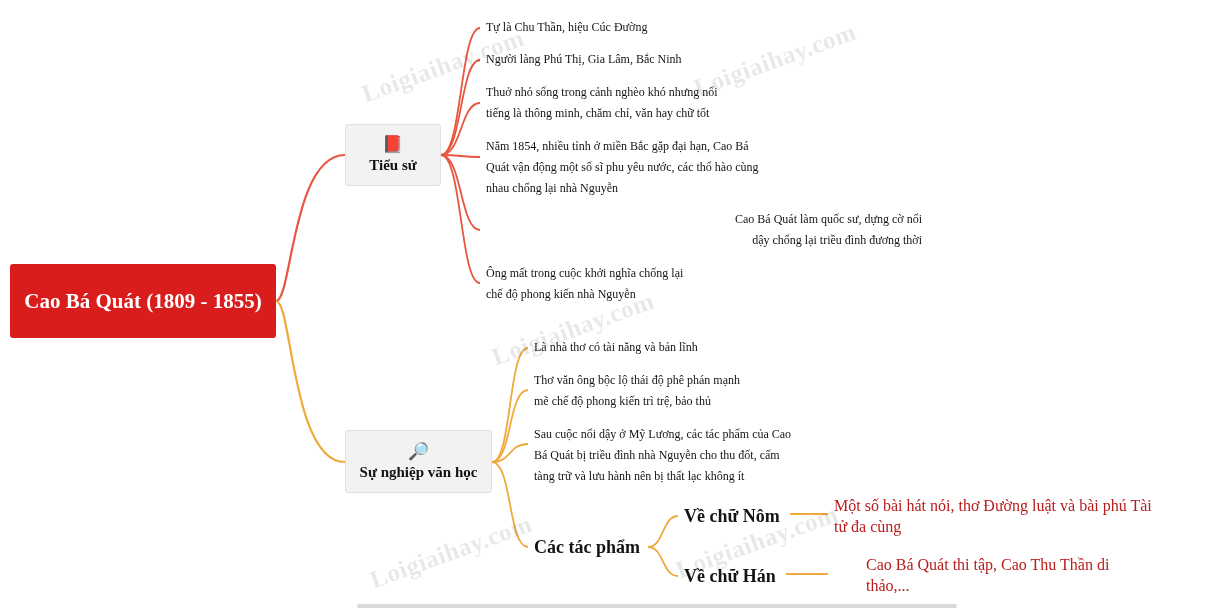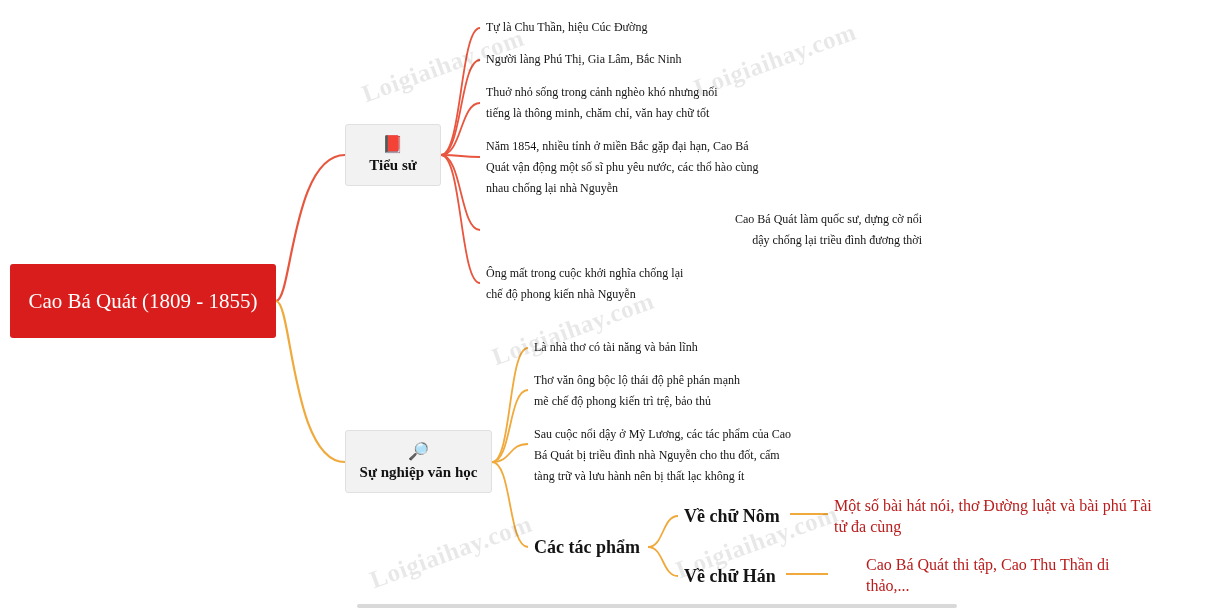--- a/index.html
+++ b/index.html
@@ -45,21 +45,21 @@
     width: 266px;
     height: 74px;
     background: #d91c1c;
     color: #ffffff;
     border-radius: 3px;
     display: flex;
     align-items: center;
     justify-content: center;
     text-align: center;
     font-size: 21px;
-    font-weight: 400;
+    font-weight: 700;
     line-height: 1.25;
     padding: 0 14px;
   }
   .branch-node {
     background: #f2f2f2;
     border: 1px solid #e0e0e0;
     border-radius: 3px;
     display: flex;
     flex-direction: column;
     align-items: center;

